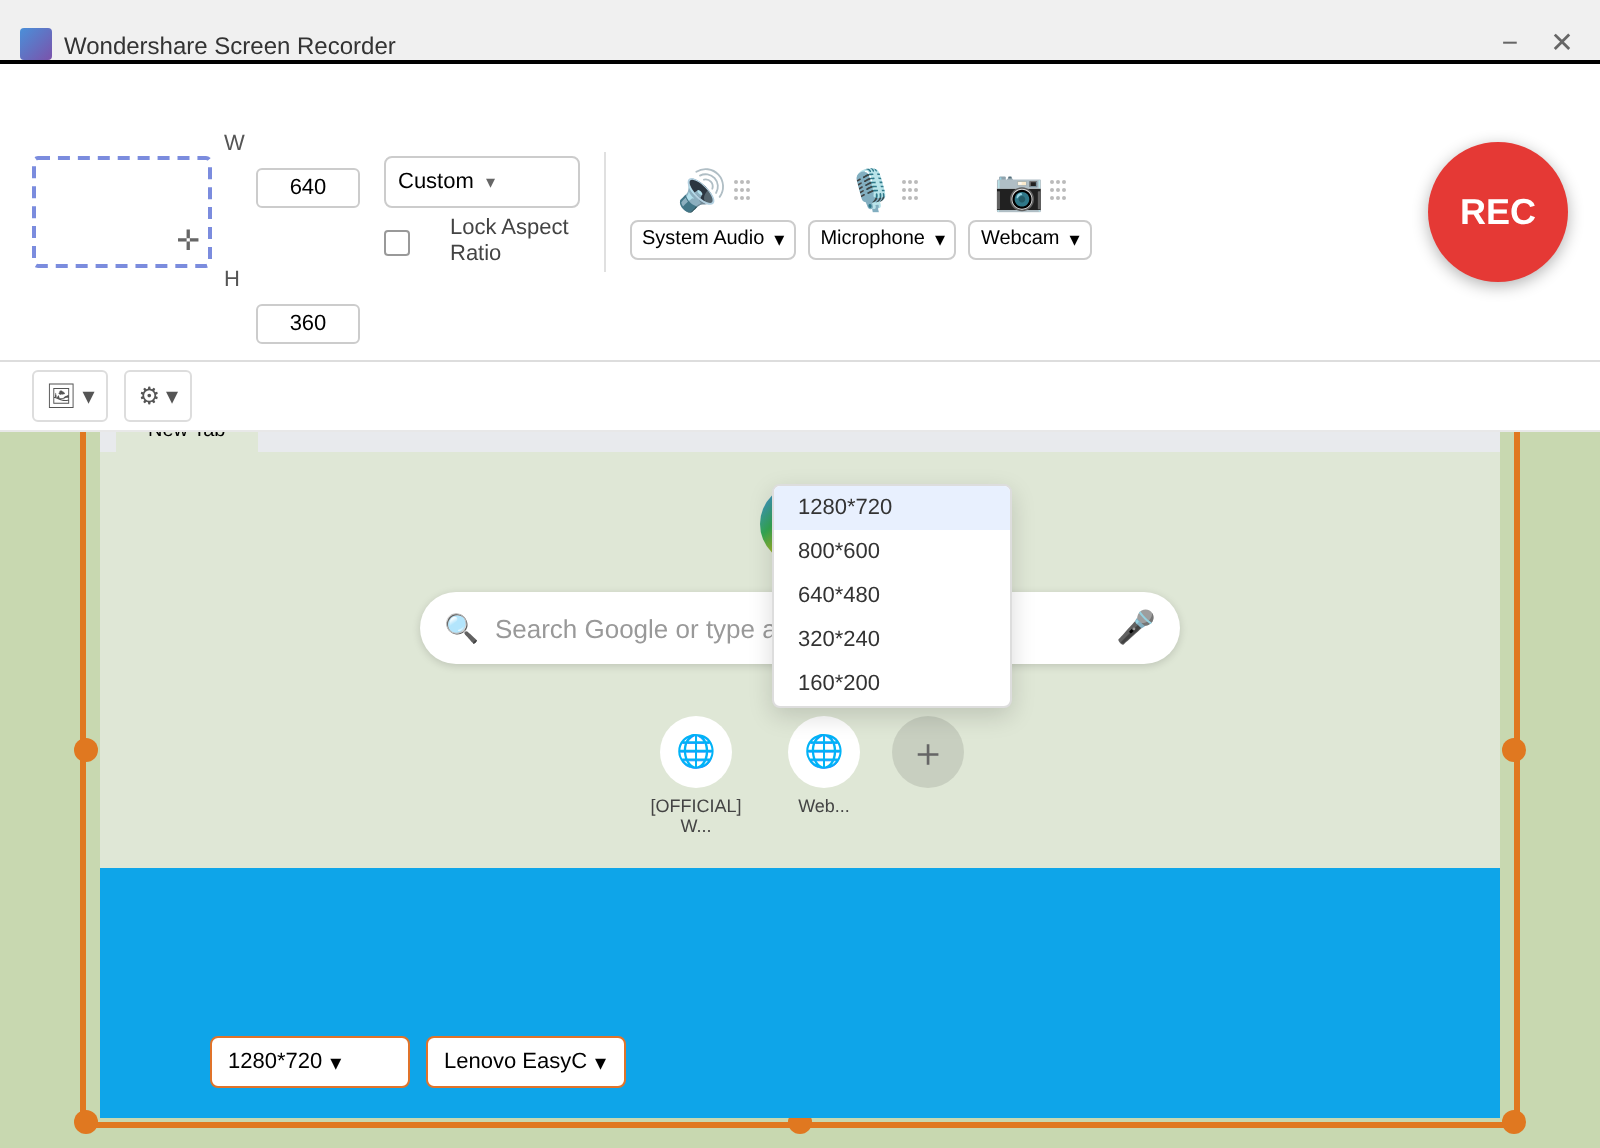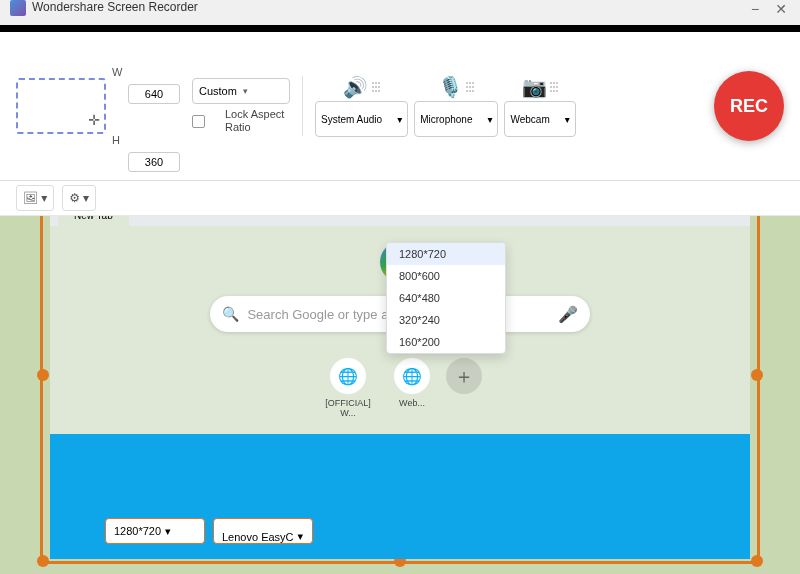--- a/index.html
+++ b/index.html
@@ -11,23 +11,23 @@
       font-size: 12px;
       background: #6b7c5a;
       position: relative;
     }
 
     
     .title-bar {
       background: #f0f0f0;
       height: 32px;
       display: flex;
-      align-items: flex-start;
+      align-items: flex-end;
       padding: 0 10px;
-      border-bottom: 7px solid #000000;
+      border-bottom: 2px solid #000000;
       position: relative;
       z-index: 10;
     }
     .title-bar-icon {
       width: 16px;
       height: 16px;
       margin-right: 6px;
       background: linear-gradient(135deg, #4a90d9, #7b52ab);
       border-radius: 2px;
       flex-shrink: 0;
@@ -191,29 +191,29 @@
       gap: 1px;
     }
     .av-dot {
       width: 2px;
       height: 2px;
       background: #bbb;
       border-radius: 50%;
     }
 
     .av-dropdown {
-      height: 36px;
+      height: 20px;
       border: 1px solid #ccc;
       border-radius: 4px;
       background: #fff;
       padding: 0 5px;
       font-size: 10px;
       display: flex;
       align-items: center;
-      gap: 15px;
+      gap: 5px;
       cursor: pointer;
       white-space: nowrap;
     }
 
     
     .rec-btn {
       width: 70px;
       height: 70px;
       border-radius: 50%;
       background: #e53935;
@@ -403,21 +403,21 @@
       min-width: 100px;
     }
     .lenovo-dropdown {
       height: 26px;
       border: 1px solid #e0732a;
       border-radius: 4px;
       background: #fff;
       padding: 0 8px;
       font-size: 11px;
       display: flex;
-      align-items: flex-end;
+      align-items: center;
       gap: 4px;
       cursor: pointer;
       min-width: 100px;
     }
 
     .control-main-row {
       display: flex;
       align-items: center;
       gap: 12px;
     }

